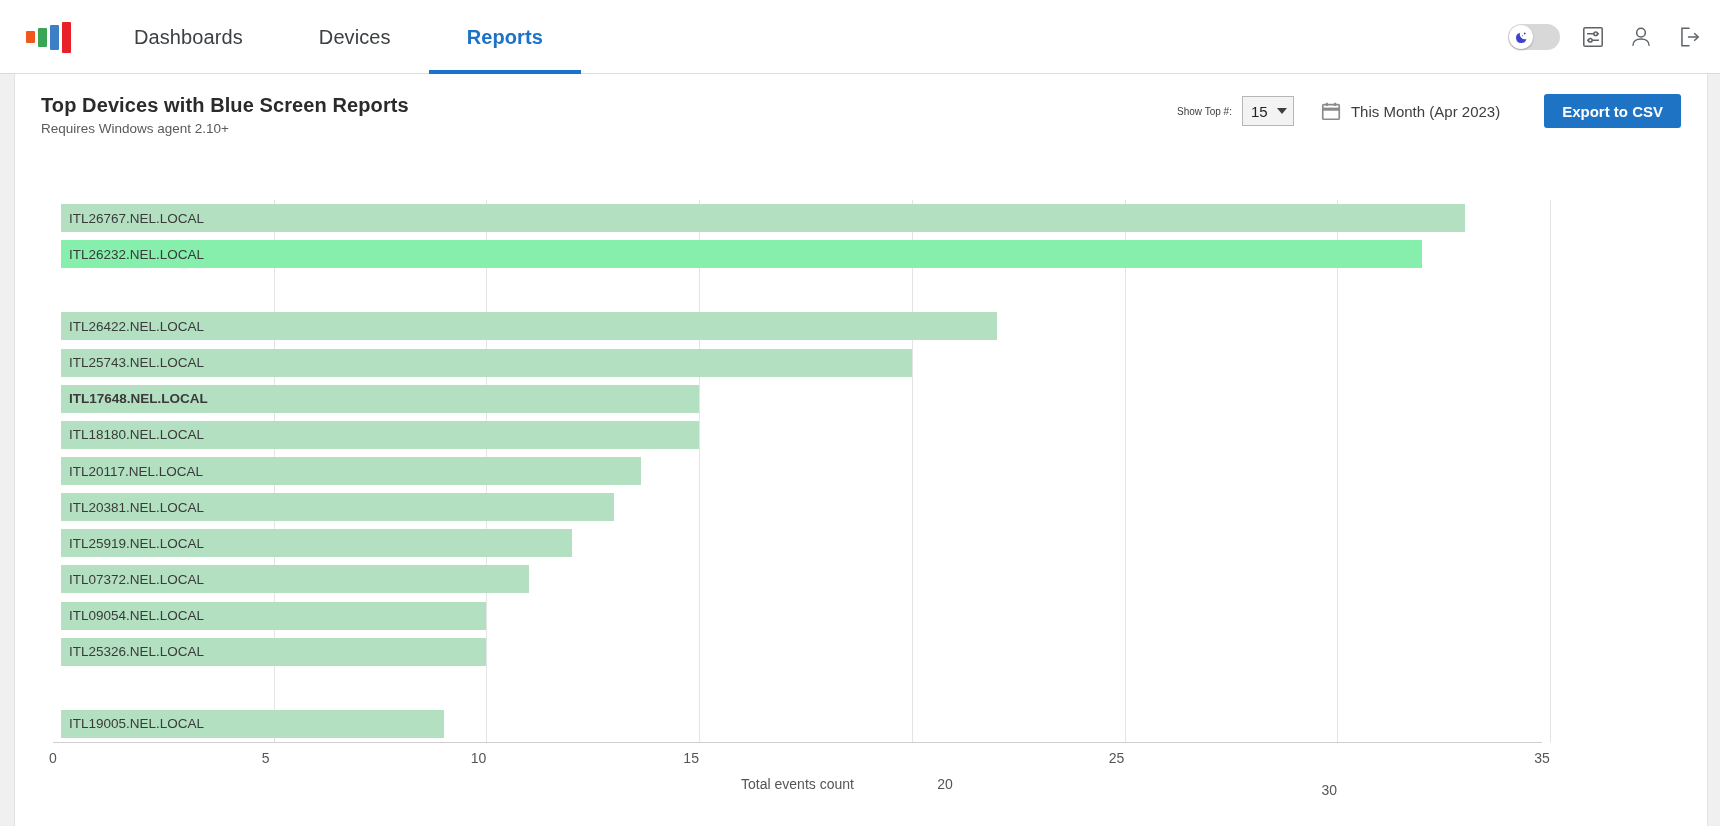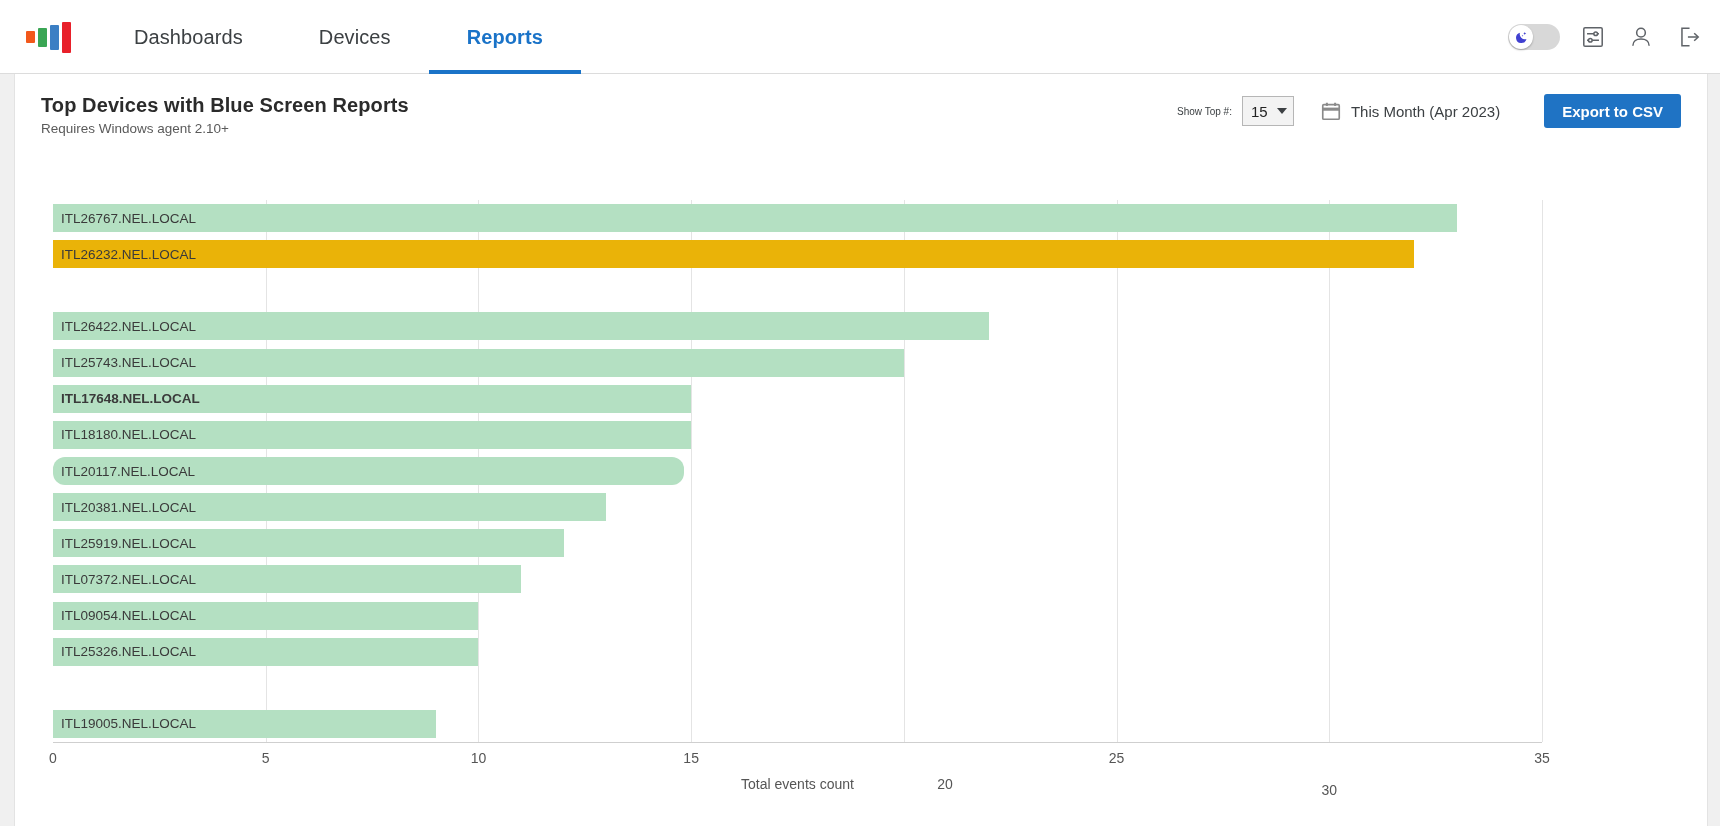--- a/index.html
+++ b/index.html
@@ -132,21 +132,21 @@
   }
 
   
   .chart {
     position: absolute;
     left: 38px; top: 126px;
     width: 1489px;  
     height: 542px;
   }
   .plot {
-    position: absolute; left: 0; top: 0;
+    position: absolute; left: 8px; top: 0;
     width: 100%; height: 542px;
   }
   .grid-line {
     position: absolute; top: 0; bottom: 0;
     width: 1px; background: #e4e4e4;
   }
   .axis-line {
     position: absolute; left: 0; top: 542px;
     width: 1489px; height: 1px; background: #cfcfcf;
   }
@@ -284,21 +284,21 @@
             <div class="grid-line" style="left: 1276.29px;"></div>
             <div class="grid-line" style="left: 1489px;"></div>
           </div>
         <div class="rows" id="bar-rows">
             <div class="row" style="top: 4.06667px; width: 1489px;">
               <div class="bar" title="ITL26767.NEL.LOCAL: 33" style="width: 1403.91px; background: rgb(180, 224, 194);">
                 <span class="bar-label">ITL26767.NEL.LOCAL</span>
               </div>
             </div>
             <div class="row" style="top: 40.2px; width: 1489px;">
-              <div class="bar" title="ITL26232.NEL.LOCAL: 32" style="width: 1361.37px; background: #eab308;">
+              <div class="bar" title="ITL26232.NEL.LOCAL: 32" style="width: 1361.37px; background: #86efac;">
                 <span class="bar-label">ITL26232.NEL.LOCAL</span>
               </div>
             </div>
             <div class="row" style="top: 112.467px; width: 1489px;">
               <div class="bar" title="ITL26422.NEL.LOCAL: 22" style="width: 935.943px; background: rgb(180, 224, 194);">
                 <span class="bar-label">ITL26422.NEL.LOCAL</span>
               </div>
             </div>
             <div class="row" style="top: 148.6px; width: 1489px;">
               <div class="bar" title="ITL25743.NEL.LOCAL: 20" style="width: 850.857px; background: rgb(180, 224, 194);">
@@ -309,21 +309,21 @@
               <div class="bar" title="ITL17648.NEL.LOCAL: 15" style="width: 638.143px; background: rgb(180, 224, 194); font-weight: bold;">
                 <span class="bar-label">ITL17648.NEL.LOCAL</span>
               </div>
             </div>
             <div class="row" style="top: 220.867px; width: 1489px;">
               <div class="bar" title="ITL18180.NEL.LOCAL: 15" style="width: 638.143px; background: rgb(180, 224, 194);">
                 <span class="bar-label">ITL18180.NEL.LOCAL</span>
               </div>
             </div>
             <div class="row" style="top: 257px; width: 1489px;">
-              <div class="bar" title="ITL20117.NEL.LOCAL: 13" style="width: 631px; background: rgb(180, 224, 194); border-radius: 12px;">
+              <div class="bar" title="ITL20117.NEL.LOCAL: 13" style="width: 580px; background: rgb(180, 224, 194);">
                 <span class="bar-label">ITL20117.NEL.LOCAL</span>
               </div>
             </div>
             <div class="row" style="top: 293.133px; width: 1489px;">
               <div class="bar" title="ITL20381.NEL.LOCAL: 13" style="width: 553.057px; background: rgb(180, 224, 194);">
                 <span class="bar-label">ITL20381.NEL.LOCAL</span>
               </div>
             </div>
             <div class="row" style="top: 329.267px; width: 1489px;">
               <div class="bar" title="ITL25919.NEL.LOCAL: 12" style="width: 510.514px; background: rgb(180, 224, 194);">

